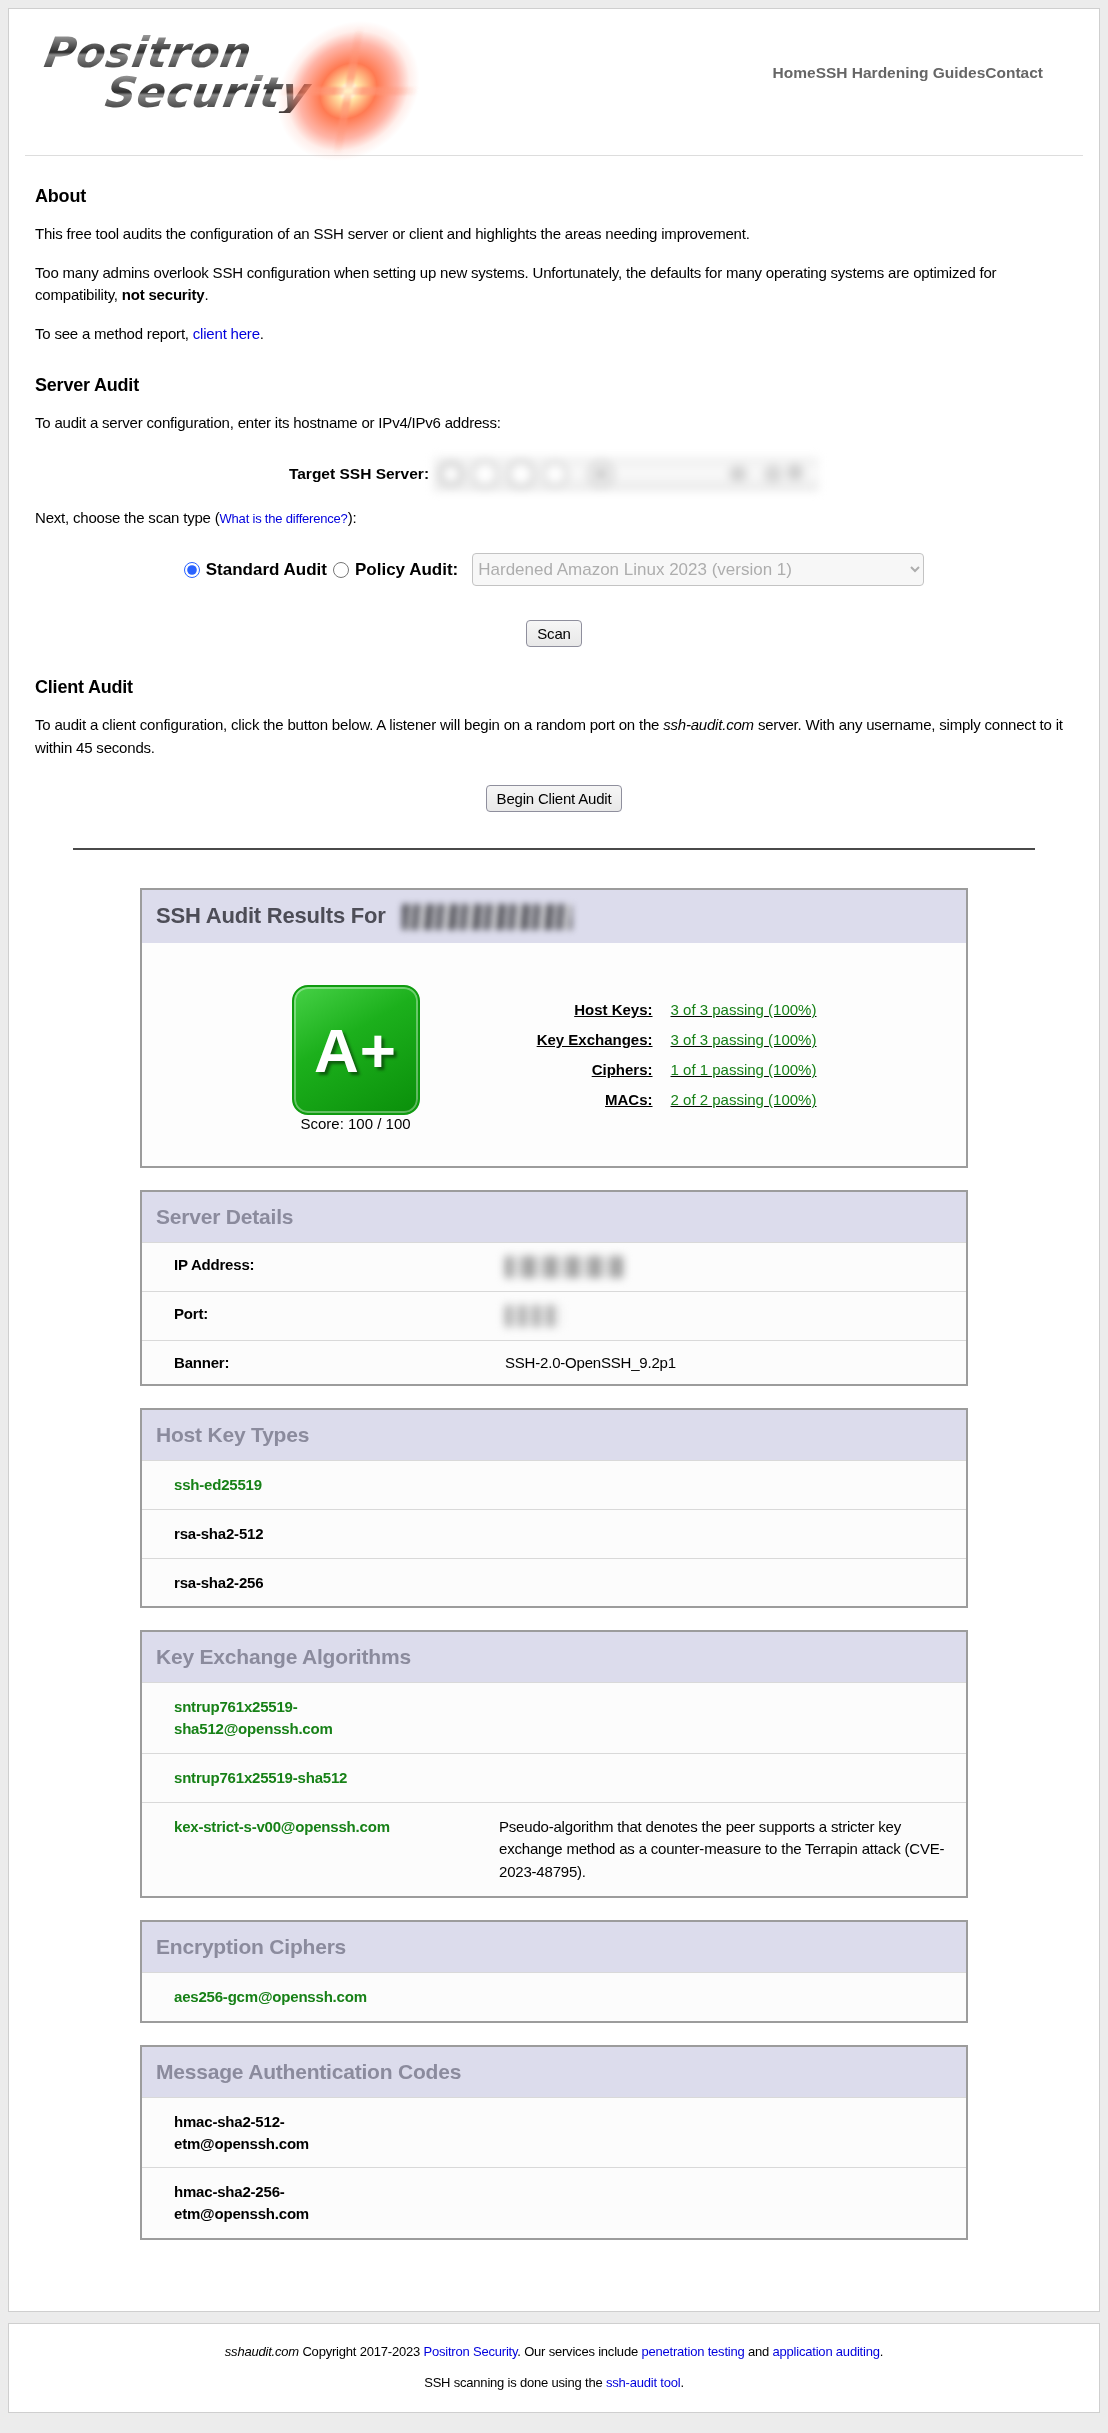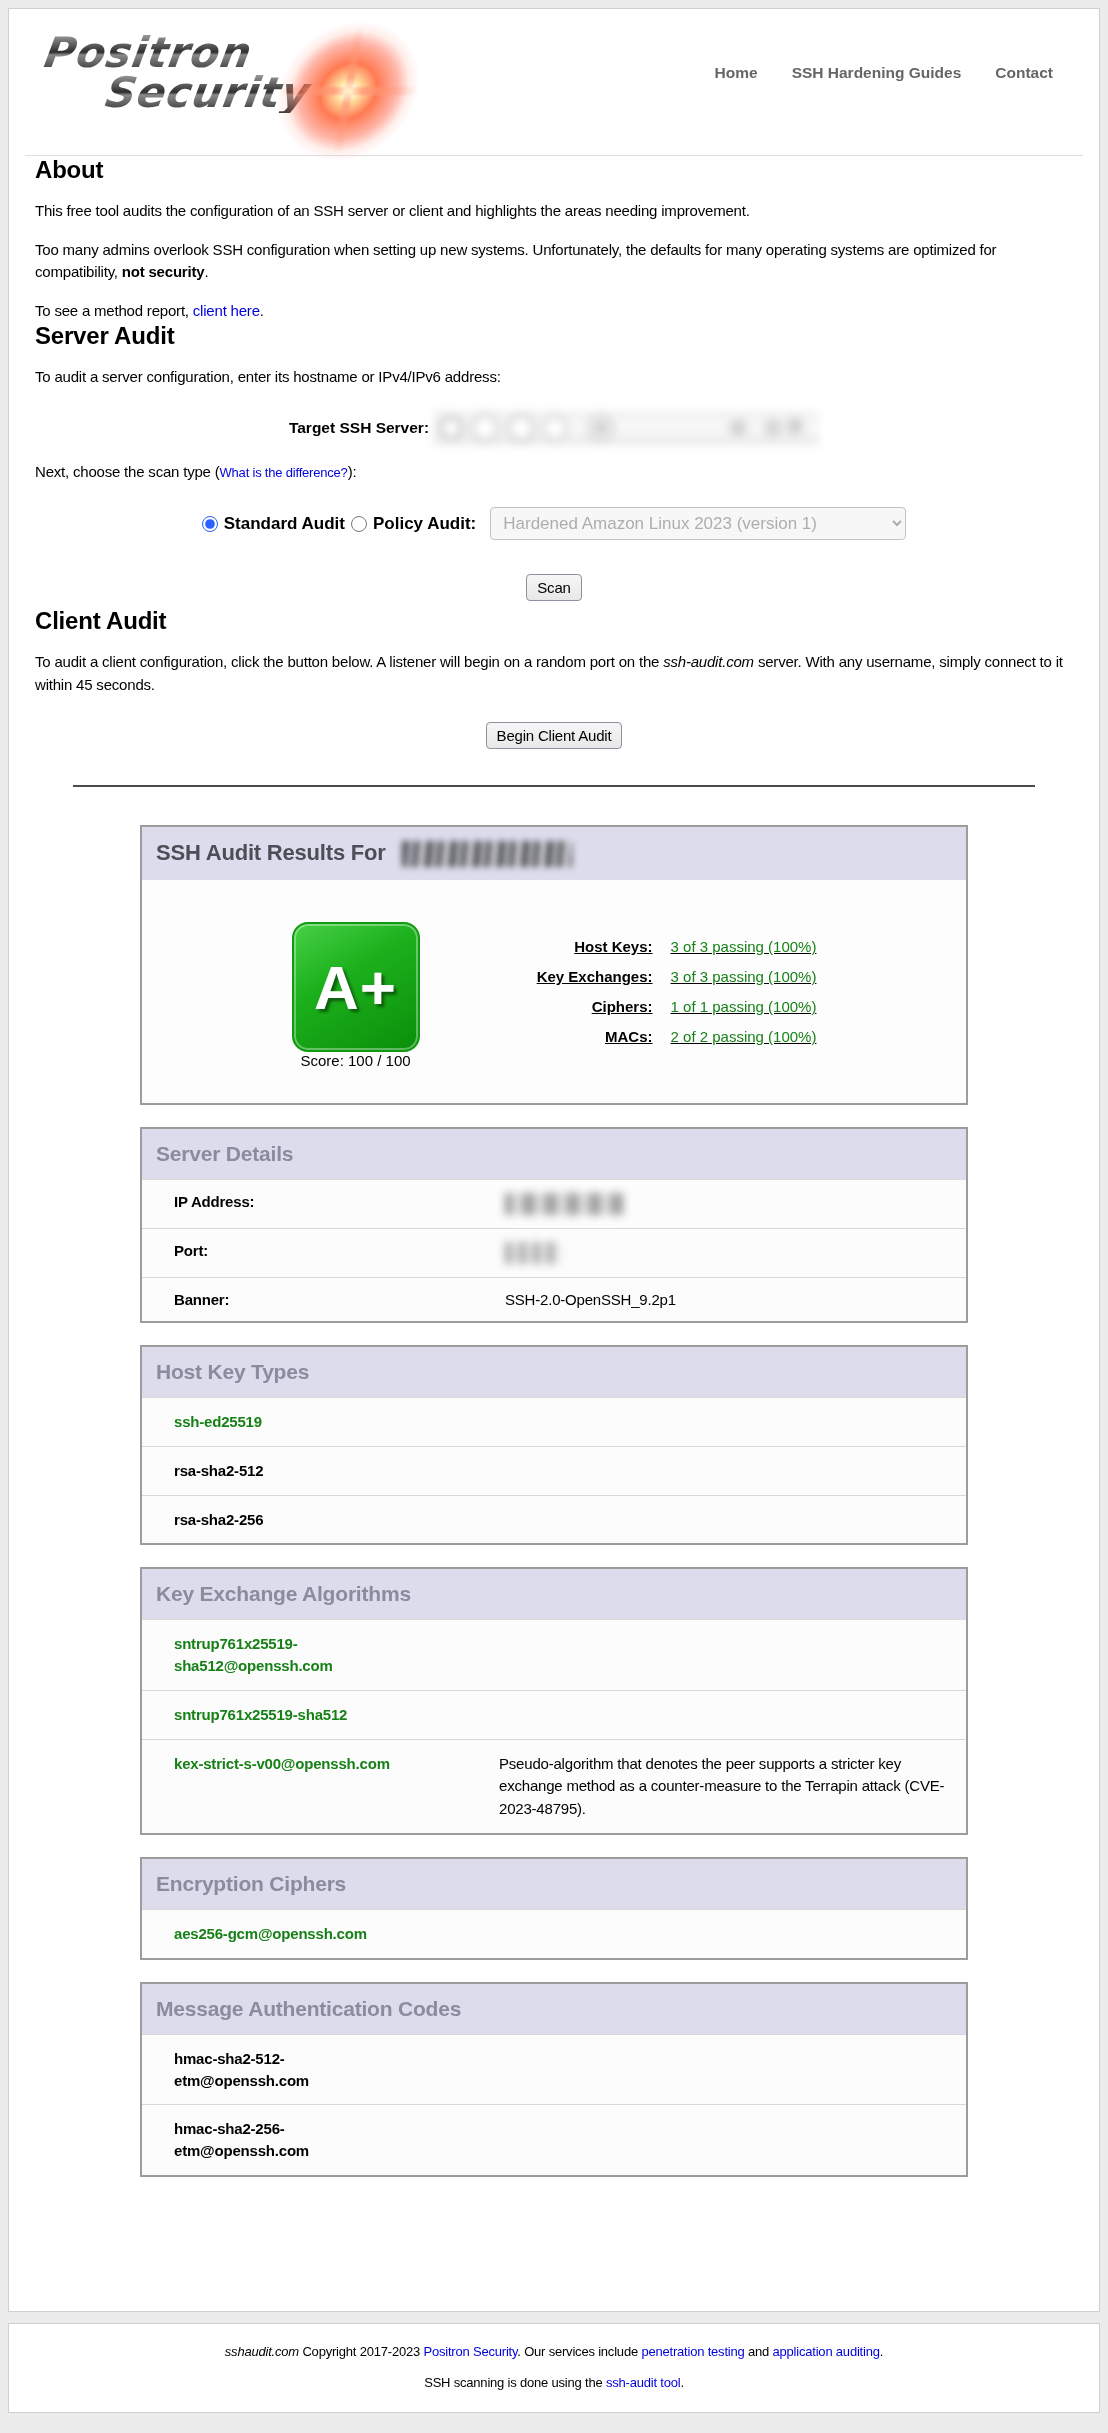--- a/index.html
+++ b/index.html
@@ -29,25 +29,25 @@
     text-shadow:none; line-height:0.95; }
   .logo-line2 { margin-left:68px; }
   .starburst { position:absolute; left:240px; top:-12px; width:140px; height:140px;
     background:
       radial-gradient(circle at 50% 50%, #ffffff 0 5px, #ffe9a8 10px, #ff7a52 28px, rgba(255,90,60,0.45) 48px, rgba(255,120,90,0.12) 60px, transparent 70px);
   }
   .starburst::before { content:""; position:absolute; left:0; top:66px; width:140px; height:8px;
     background:linear-gradient(90deg, transparent, rgba(255,150,120,.8) 40%, #fff3c8 50%, rgba(255,150,120,.8) 60%, transparent); filter:blur(1px); }
   .starburst::after { content:""; position:absolute; left:66px; top:6px; width:8px; height:128px;
     background:linear-gradient(180deg, transparent, rgba(255,150,120,.7) 40%, #fff3c8 50%, rgba(255,150,120,.7) 60%, transparent); filter:blur(1px); }
-  .nav { position:absolute; right:30px; top:55px; display:flex; gap:34px; }
+  .nav { position:absolute; right:40px; top:55px; display:flex; }
   .nav a { color:#666; font-weight:bold; font-size:15.5px; text-decoration:none; cursor:pointer; }
   
   .content { padding:0 26px; }
-  h2.sec { font-size:24px; font-weight:bold; letter-spacing:-0.2px; }
+  h2.sec { font-size:18px; font-weight:bold; margin-top:30px; letter-spacing:-0.2px; }
   p.body { font-size:15px; line-height:1.5; margin-top:16px; letter-spacing:-0.2px; }
   a.blue { color:#0000dd; text-decoration:none; cursor:pointer; }
   .small-link { font-size:13px; }
   b.inline { font-weight:bold; }
   i.inline { font-style:italic; }
   
   .target-row { display:flex; justify-content:center; align-items:center; margin:22px 0 8px; }
   .target-label { font-weight:bold; font-size:15.5px; margin-right:4px; }
   .blob { display:inline-block; vertical-align:middle; filter:blur(4px); }
   .blob-input { width:386px; height:34px; border-radius:2px;
@@ -60,21 +60,21 @@
       radial-gradient(circle at 305px 50%, #cfcfcf 5px, #f0f0f0 10px, transparent 14px),
       radial-gradient(circle at 340px 50%, #d6d6d6 6px, transparent 12px),
       radial-gradient(circle at 362px 45%, #cdcdcd 5px, transparent 11px),
       linear-gradient(#efefef,#fafafa 50%, #e8e8e8);
   }
   
   .radio-row { display:flex; justify-content:center; align-items:center; margin:24px 0 4px; font-size:17px; }
   .radio-row label { font-weight:bold; margin:0 6px 0 6px; }
   input[type=radio] { width:16px; height:16px; accent-color:#2962ff; }
   select.policy { margin-left:8px; font-size:17px; color:#8b8b8b; background:#f5f5f5;
-    border:1px solid #aaa; border-radius:4px; padding:5px 26px 5px 8px; width:416px;
+    border:1px solid #aaa; border-radius:4px; padding:5px 26px 5px 1px; width:452px;
     font-family:"Liberation Sans", sans-serif; appearance:auto; }
   .btn-wrap { text-align:center; margin:34px 0 6px; }
   button.std-btn { font-size:15px; font-family:"Liberation Sans", sans-serif;
     background:linear-gradient(#f6f6f6,#e8e8e8); border:1px solid #8f8f9d; border-radius:4px;
     padding:4px 10px; cursor:pointer; letter-spacing:-0.2px; }
   hr.sep { border:none; border-top:2px solid #4a4a4a; width:962px; margin:36px auto 38px; }
   
   .panel { width:828px; margin:22px auto 0; border:2px solid #9c9c9c; background:#fbfbfb; }
   .panel-header { background:#dcdcec; padding:13px 14px; font-size:21px; font-weight:bold;
     color:#8b8b9d; letter-spacing:-0.2px; }

